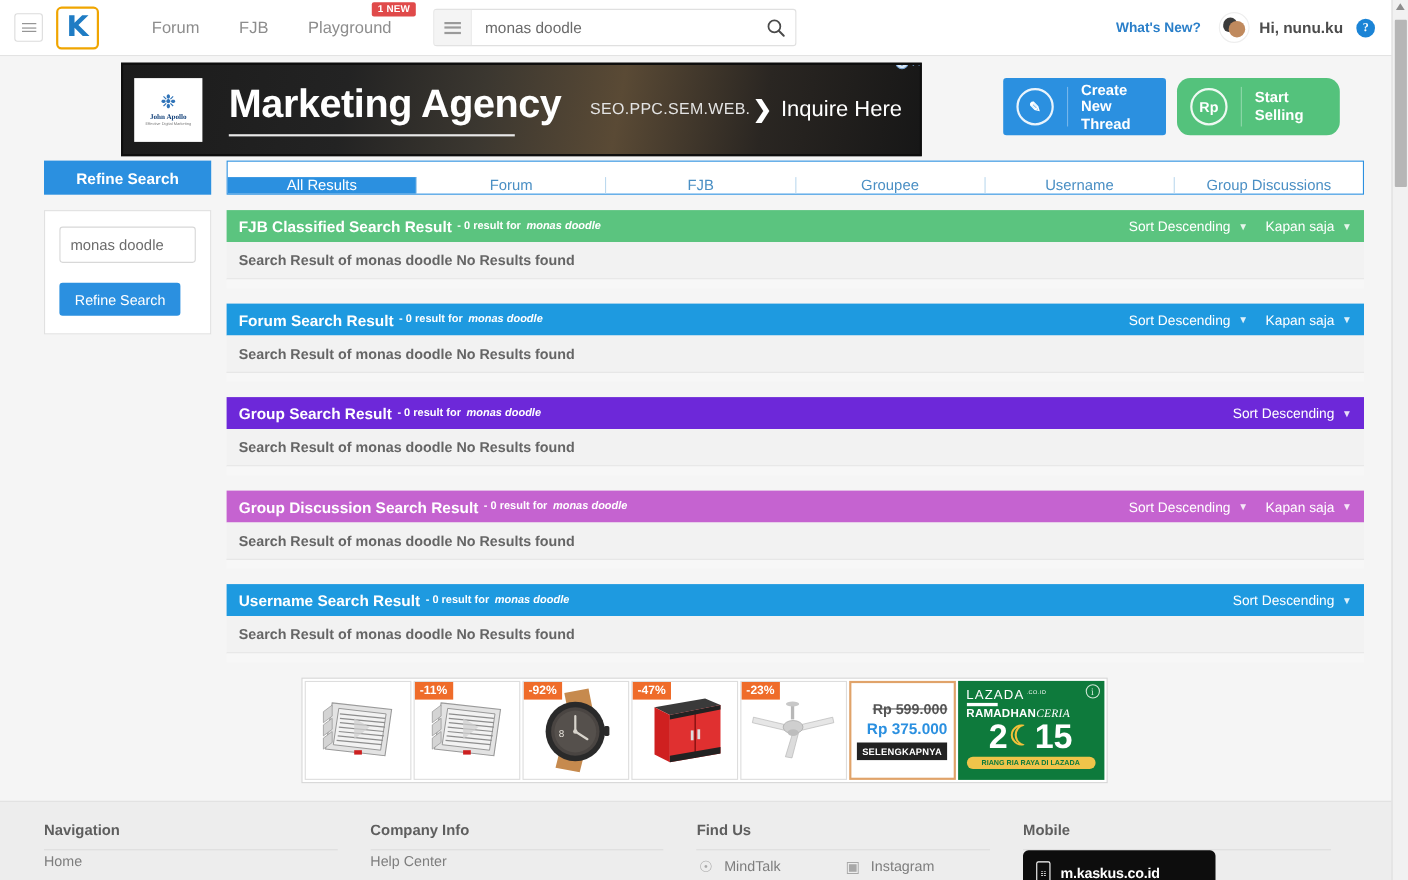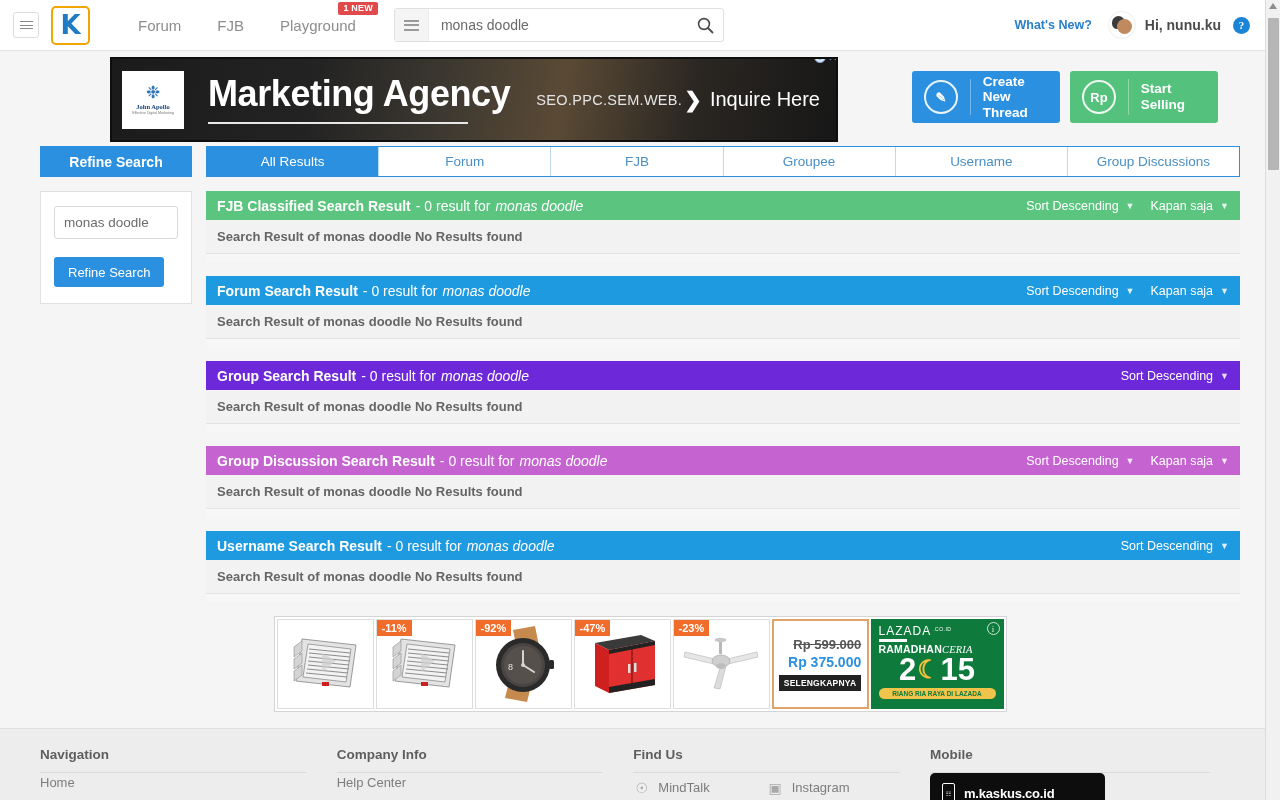--- a/index.html
+++ b/index.html
@@ -114,21 +114,21 @@
     font-size:8px;display:flex;align-items:center;justify-content:center;background:#dbe8f5;cursor:pointer;
     font-family:"Liberation Serif", serif;
   }
   .ad-x { color:#6f9fd0; font-size:12px; line-height:1; cursor:pointer; }
   .act-buttons { margin-left:auto; display:flex; gap: 10px; padding-right: 62px; padding-top: 14px; }
   .act-btn {
     display:flex; align-items:center; height: 52px; border-radius:3px;
     color:#fff; cursor:pointer; padding-right: 18px;
   }
   .act-btn.blue { background:#2b90e0; width: 148px; }
-  .act-btn.green { background:#54c27c; width: 148px; }
+  .act-btn.green { background:#54c27c; width: 148px; border-radius: 12px; }
   .act-ic {
     width: 34px; height: 34px; border-radius:50%; border:2px solid rgba(255,255,255,.9);
     margin: 0 12px; display:flex; align-items:center; justify-content:center;
     font-size: 13px; font-weight: bold; flex:none;
   }
   .act-div { width:1px; height: 36px; background: rgba(255,255,255,.35); margin-right: 12px; }
   .act-label { font-size: 13.5px; font-weight: bold; line-height: 1.15; }
 
   
   .content { display:flex; padding: 0 40px; align-items:flex-start; }
@@ -145,35 +145,35 @@
     width: 100%; height: 33px; border:1px solid #d8d8d8; border-radius:3px;
     padding: 0 9px; font-size: 13.5px; color:#6c6c6c; outline:none;
     font-family:"Liberation Sans", sans-serif; background:#fff;
   }
   .refine-btn {
     margin-top: 18px; height: 30px; background:#2b90e0; color:#fff; border:none;
     border-radius:3px; font-size: 13px; padding: 0 14px; cursor:pointer;
     font-family:"Liberation Sans", sans-serif;
   }
   .main { flex:1; margin-left: 14px; }
-  .tabs { display:flex; border:1px solid #2b90e0; background:#fff; height: 31px; }
+  .tabs { display:flex; border:1px solid #2b90e0; background:#fff; height: 31px; align-items: flex-end; }
   .tab {
     flex:1; display:flex; align-items:center; justify-content:center;
     font-size: 13.5px; color:#4a8fc4; cursor:pointer;
     border-right: 1px solid #bcd9ee;
   }
   .tab:last-child { border-right:none; }
   .tab.active { background:#2b90e0; color:#fff; }
 
   .result-block { margin-top: 14px; }
   .result-head {
     height: 29px; display:flex; align-items:center; padding: 0 11px; color:#fff;
   }
   .rh-title { font-size: 14px; font-weight:bold; }
-  .rh-sub { font-size: 14px; margin-left: 5px; font-weight: normal; }
+  .rh-sub { font-size: 10px; margin-left: 5px; font-weight: bold; }
   .rh-term { font-style: italic; }
   .rh-ctrls { margin-left:auto; display:flex; align-items:center; gap: 16px; }
   .rh-ctrl { display:flex; align-items:center; font-size: 12.5px; cursor:pointer; }
   .rh-caret { margin-left: 7px; font-size: 9px; opacity:.85; }
   .result-body {
     background:#f2f2f2; border-bottom: 1px solid #e4e4e4;
     padding: 9px 11px; font-size: 13px; color:#656565; font-weight: bold;
     min-height: 30px;
   }
   .result-foot { height: 8px; background:#f7f7f7; }

